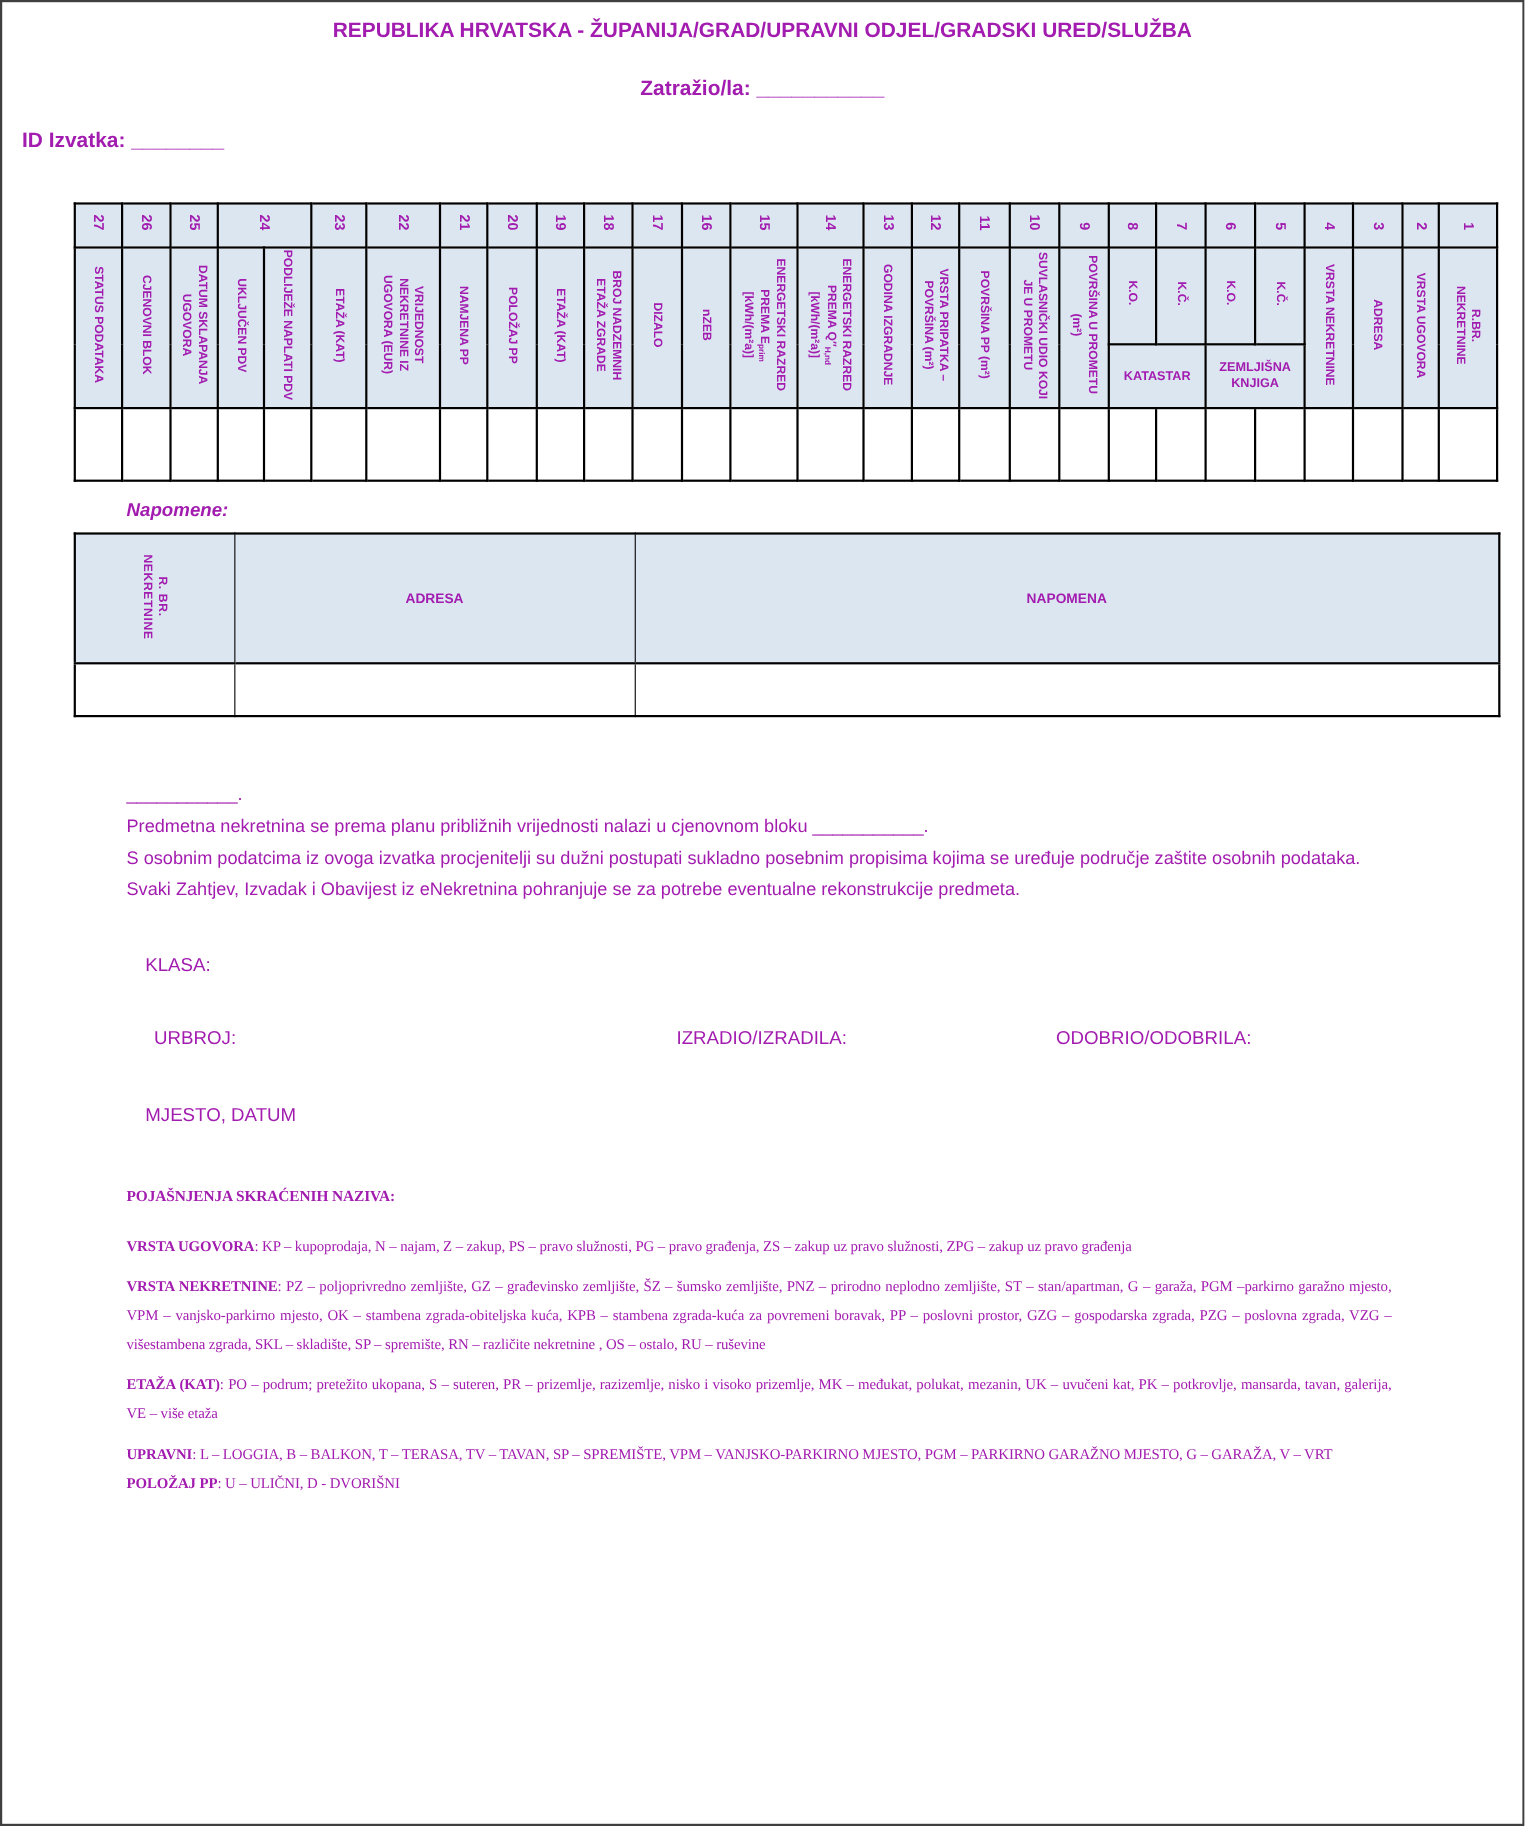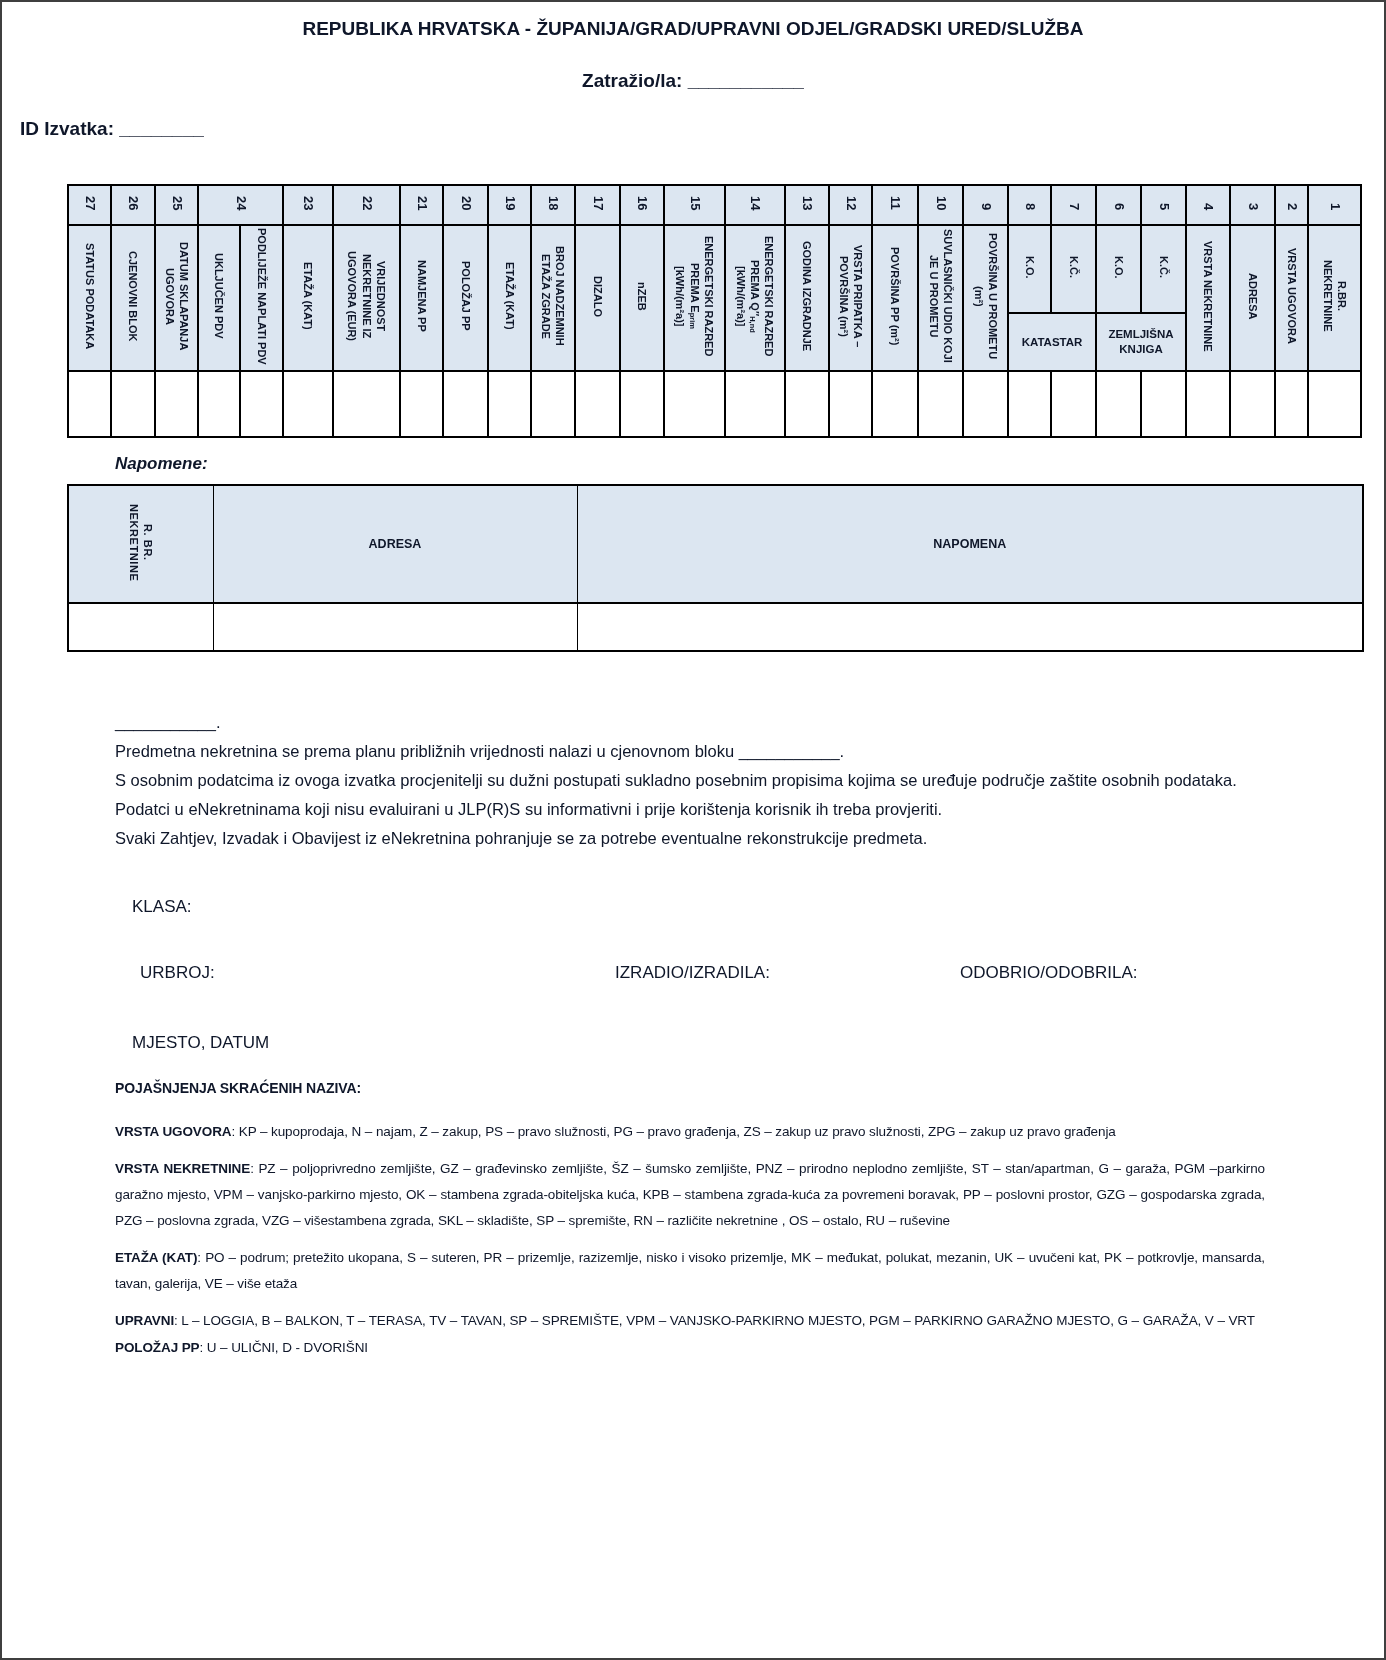--- a/index.html
+++ b/index.html
@@ -1,19 +1,19 @@
 <!DOCTYPE html>
 <html><head>
 <meta charset="utf-8">
 <style>
   html,body { margin:0; padding:0; background:#fff; }
   .page {
     width:1386px; height:1660px; box-sizing:border-box;
     border:2px solid #3f3f3f; background:#fff; position:relative;
-    font-family:"Liberation Sans", sans-serif; color:#0f172a; overflow:hidden;
+    font-family:"Liberation Sans", sans-serif; color:#a21caf; overflow:hidden;
   }
   .org-line { padding-top:16px; text-align:center; font-size:19px; font-weight:bold; }
   .doc-title { margin-top:40px; text-align:center; font-size:25px; font-weight:bold; }
   .requested { margin-top:30px; text-align:center; font-size:19px; font-weight:bold; }
   .extract-id { margin-top:26px; margin-left:18px; font-size:19px; font-weight:bold; }
 
   
   table.mt { border-collapse:collapse; table-layout:fixed; margin:44px 0 0 65px; }
   table.mt td { border:2px solid #000; padding:0; text-align:center; vertical-align:middle; overflow:hidden; }
   table.mt td.hd { background:#dce6f1; }
@@ -45,21 +45,21 @@
   .blk { display:block; }
 
   .klasa-row { margin:44px 0 0 130px; font-size:17px; }
   .urbroj-row { margin-top:46px; position:relative; height:22px; font-size:17px; }
   .urbroj-row .f1 { position:absolute; left:138px; }
   .urbroj-row .f2 { position:absolute; left:613px; }
   .urbroj-row .f3 { position:absolute; left:958px; }
   .mjesto-row { margin:48px 0 0 130px; font-size:17px; }
 
   
-  .legend { margin:22px 0 0 113px; width:1150px; font-size:13.5px; line-height:26px; letter-spacing:-0.1px; }
+  .legend { margin:52px 0 0 113px; width:1150px; font-size:13.5px; line-height:26px; letter-spacing:-0.1px;font-family:Liberation Serif, serif; }
   .legend-heading { font-weight:bold; font-size:14px; margin-bottom:18px; }
   .legend p { margin:0 0 11px 0; text-align:justify; }
   .legend p.tight { margin-bottom:1px; }
   .legend b { font-weight:bold; }
 </style>
 </head>
 <body>
 
 <div class="page">
 
@@ -216,21 +216,20 @@
     </tr>
   </tbody>
     </table>
 
   <div class="body-text">
     <p>
         <span class="blk">___________.</span>
       </p>
     <p>Predmetna nekretnina se prema planu približnih vrijednosti nalazi u cjenovnom bloku ___________.</p>
     <p>S osobnim podatcima iz ovoga izvatka procjenitelji su dužni postupati sukladno posebnim propisima kojima se uređuje područje zaštite osobnih podataka.</p>
-    <p>Podatci u eNekretninama koji nisu evaluirani u JLP(R)S su informativni i prije korištenja korisnik ih treba provjeriti.</p>
     <p>Svaki Zahtjev, Izvadak  i Obavijest iz eNekretnina pohranjuje se za potrebe eventualne rekonstrukcije predmeta.</p>
   </div>
 
   <div class="klasa-row">KLASA:</div>
 
   <div class="urbroj-row">
     <span class="f1">URBROJ:</span>
     <span class="f2">IZRADIO/IZRADILA:</span>
     <span class="f3">ODOBRIO/ODOBRILA:</span>
   </div>

